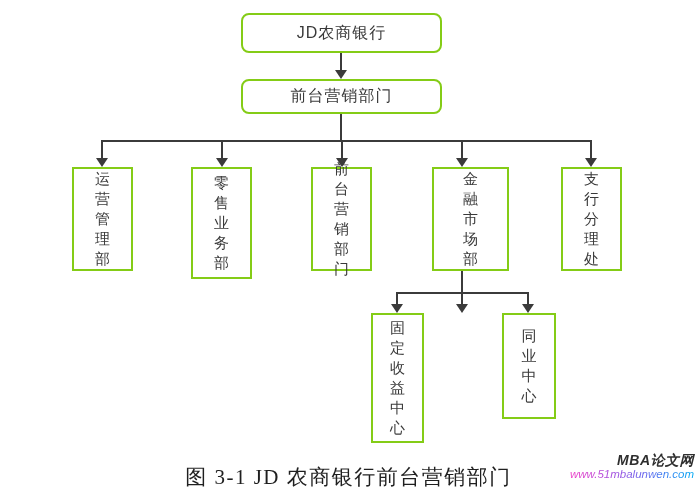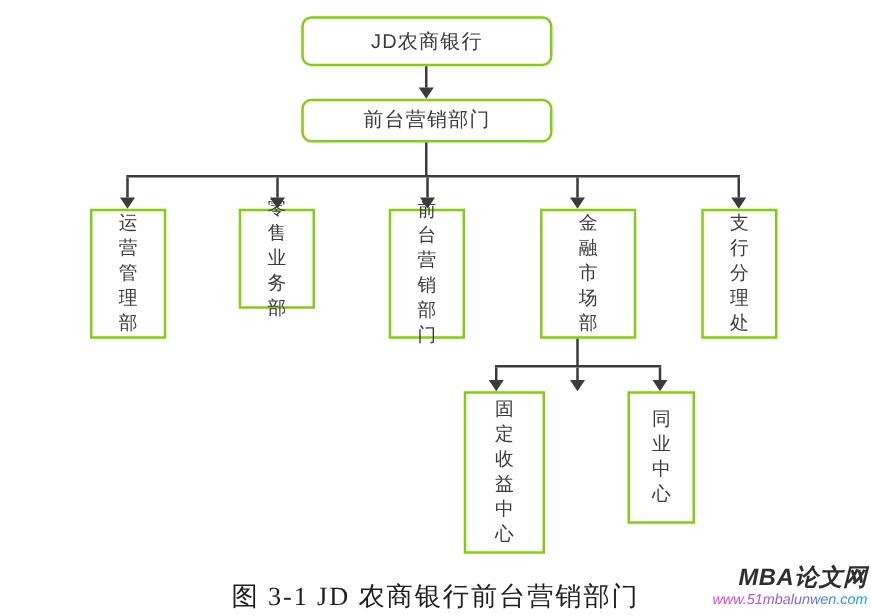--- a/index.html
+++ b/index.html
@@ -68,21 +68,21 @@
 
   
   .watermark {
     position: absolute;
     right: 3px;
     top: 452px;
     text-align: right;
     line-height: 1.15;
   }
   .watermark .wm-title {
-    font-size: 19px;
+    font-size: 14px;
     font-weight: bold;
     font-style: italic;
     color: #2e2e2e;
     letter-spacing: 0.5px;
   }
   .watermark .wm-url {
     font-size: 11.5px;
     font-style: italic;
     background: linear-gradient(90deg, #ee3ac6 0%, #a44ede 35%, #5a6cf0 65%, #00a9f4 100%);
     -webkit-background-clip: text;
@@ -121,21 +121,21 @@
   <div class="line" style="left:461px; top:142px; width:2px; height:16px;"></div>
   <div class="arrow-down" style="left:456px; top:158px;"></div>
 
   <div class="line" style="left:590px; top:142px; width:2px; height:16px;"></div>
   <div class="arrow-down" style="left:585px; top:158px;"></div>
 
   <div class="node vertical" style="left:72px; top:167px; width:61px; height:104px;">
     <span class="vtext">运营管理部</span>
   </div>
 
-  <div class="node vertical" style="left:191px; top:167px; width:61px; height:80px;justify-content:center;">
+  <div class="node vertical" style="left:191px; top:167px; width:61px; height:112px;justify-content:center;">
     <span class="vtext">零售业务部</span>
   </div>
 
   <div class="node vertical" style="left:311px; top:167px; width:61px; height:104px;">
     <span class="vtext">前台营销部门</span>
   </div>
 
   <div class="node vertical" style="left:432px; top:167px; width:77px; height:104px;">
     <span class="vtext">金融市场部</span>
   </div>
@@ -149,21 +149,21 @@
 
   <div class="line" style="left:396px; top:294px; width:2px; height:10px;"></div>
   <div class="arrow-down" style="left:391px; top:304px;"></div>
 
   <div class="line" style="left:461px; top:294px; width:2px; height:10px;"></div>
   <div class="arrow-down" style="left:456px; top:304px;"></div>
 
   <div class="line" style="left:527px; top:294px; width:2px; height:10px;"></div>
   <div class="arrow-down" style="left:522px; top:304px;"></div>
 
-  <div class="node vertical" style="left:371px; top:313px; width:65px; height:130px;">
+  <div class="node vertical" style="left:371px; top:313px; width:53px; height:130px;">
     <span class="vtext">固定收益中心</span>
   </div>
 
 
   <div class="node vertical" style="left:502px; top:313px; width:54px; height:106px;">
     <span class="vtext">同业中心</span>
   </div>
 
   <div class="caption">图 3-1 JD 农商银行前台营销部门</div>
 

